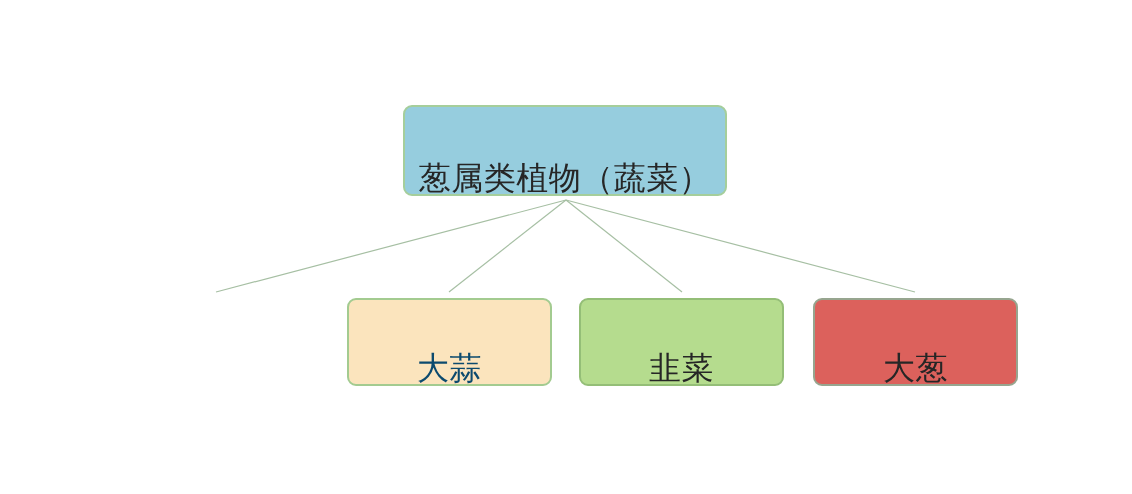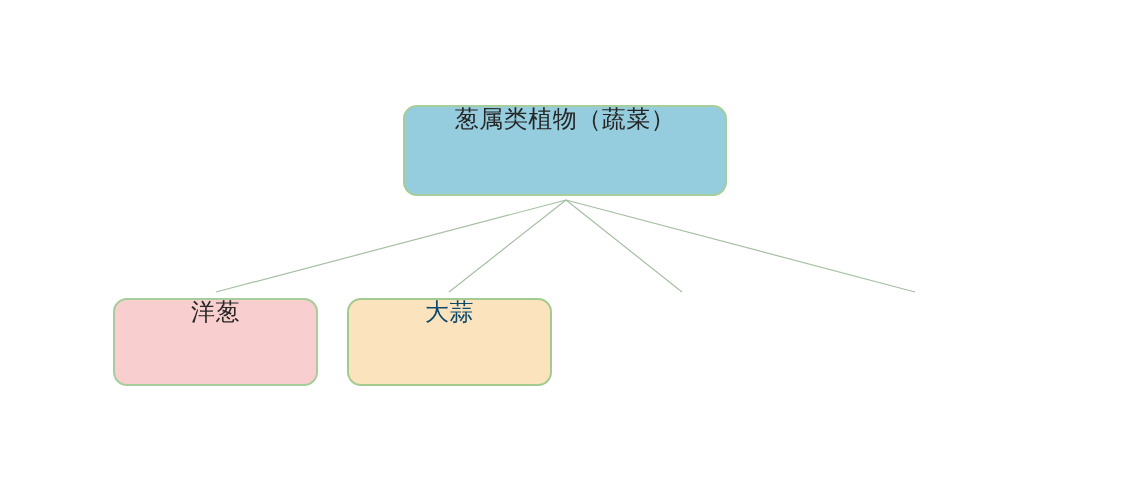--- a/index.html
+++ b/index.html
@@ -22,25 +22,25 @@
     pointer-events: none;
   }
   .connector {
     stroke-width: 1.2;
     fill: none;
   }
   .node {
     position: absolute;
     box-sizing: border-box;
     border: 2px solid transparent;
-    border-radius: 14px;
+    border-radius: 9px;
     display: flex;
-    align-items: flex-start;
+    align-items: flex-end;
     justify-content: center;
-    font-size: 24px;
+    font-size: 32px;
     line-height: 1;
     letter-spacing: 0.5px;
   }
   .node-root {
     left: 403px;
     top: 105px;
     width: 324px;
     height: 91px;
   }
   .node-child {
@@ -65,23 +65,26 @@
     <line class="connector" x1="566" y1="200" x2="216" y2="292" stroke="#A6BFA3"></line>
     <line class="connector" x1="566" y1="200" x2="449" y2="292" stroke="#A6BFA3"></line>
     <line class="connector" x1="566" y1="200" x2="682" y2="292" stroke="#A6BFA3"></line>
     <line class="connector" x1="566" y1="200" x2="915" y2="292" stroke="#A6BFA3"></line>
   </svg>
 
   <div class="node node-root" style="background: rgb(150, 205, 222); border-color: rgb(165, 206, 155); color: rgb(38, 38, 38);">
     <span class="node-label">葱属类植物（蔬菜）</span>
   </div>
 
-  <div class="node node-child child-0" style="background: rgb(248, 207, 206); border-color: rgb(165, 206, 155); color: rgb(38, 38, 38);">
-    <span class="node-label">洋葱</span>
-  </div>
 
   <div class="node node-child child-1" style="background: rgb(251, 228, 189); border-color: rgb(163, 203, 144); color: #0c4a6e;">
     <span class="node-label">大蒜</span>
   </div>
 
+  <div class="node node-child child-2" style="background: rgb(181, 220, 142); border-color: rgb(148, 190, 119); color: rgb(38, 38, 38);">
+    <span class="node-label">韭菜</span>
+  </div>
 
+  <div class="node node-child child-3" style="background: rgb(220, 97, 92); border-color: rgb(151, 165, 143); color: rgb(38, 38, 38);">
+    <span class="node-label">大葱</span>
+  </div>
 
 </div>
 
 </body></html>

